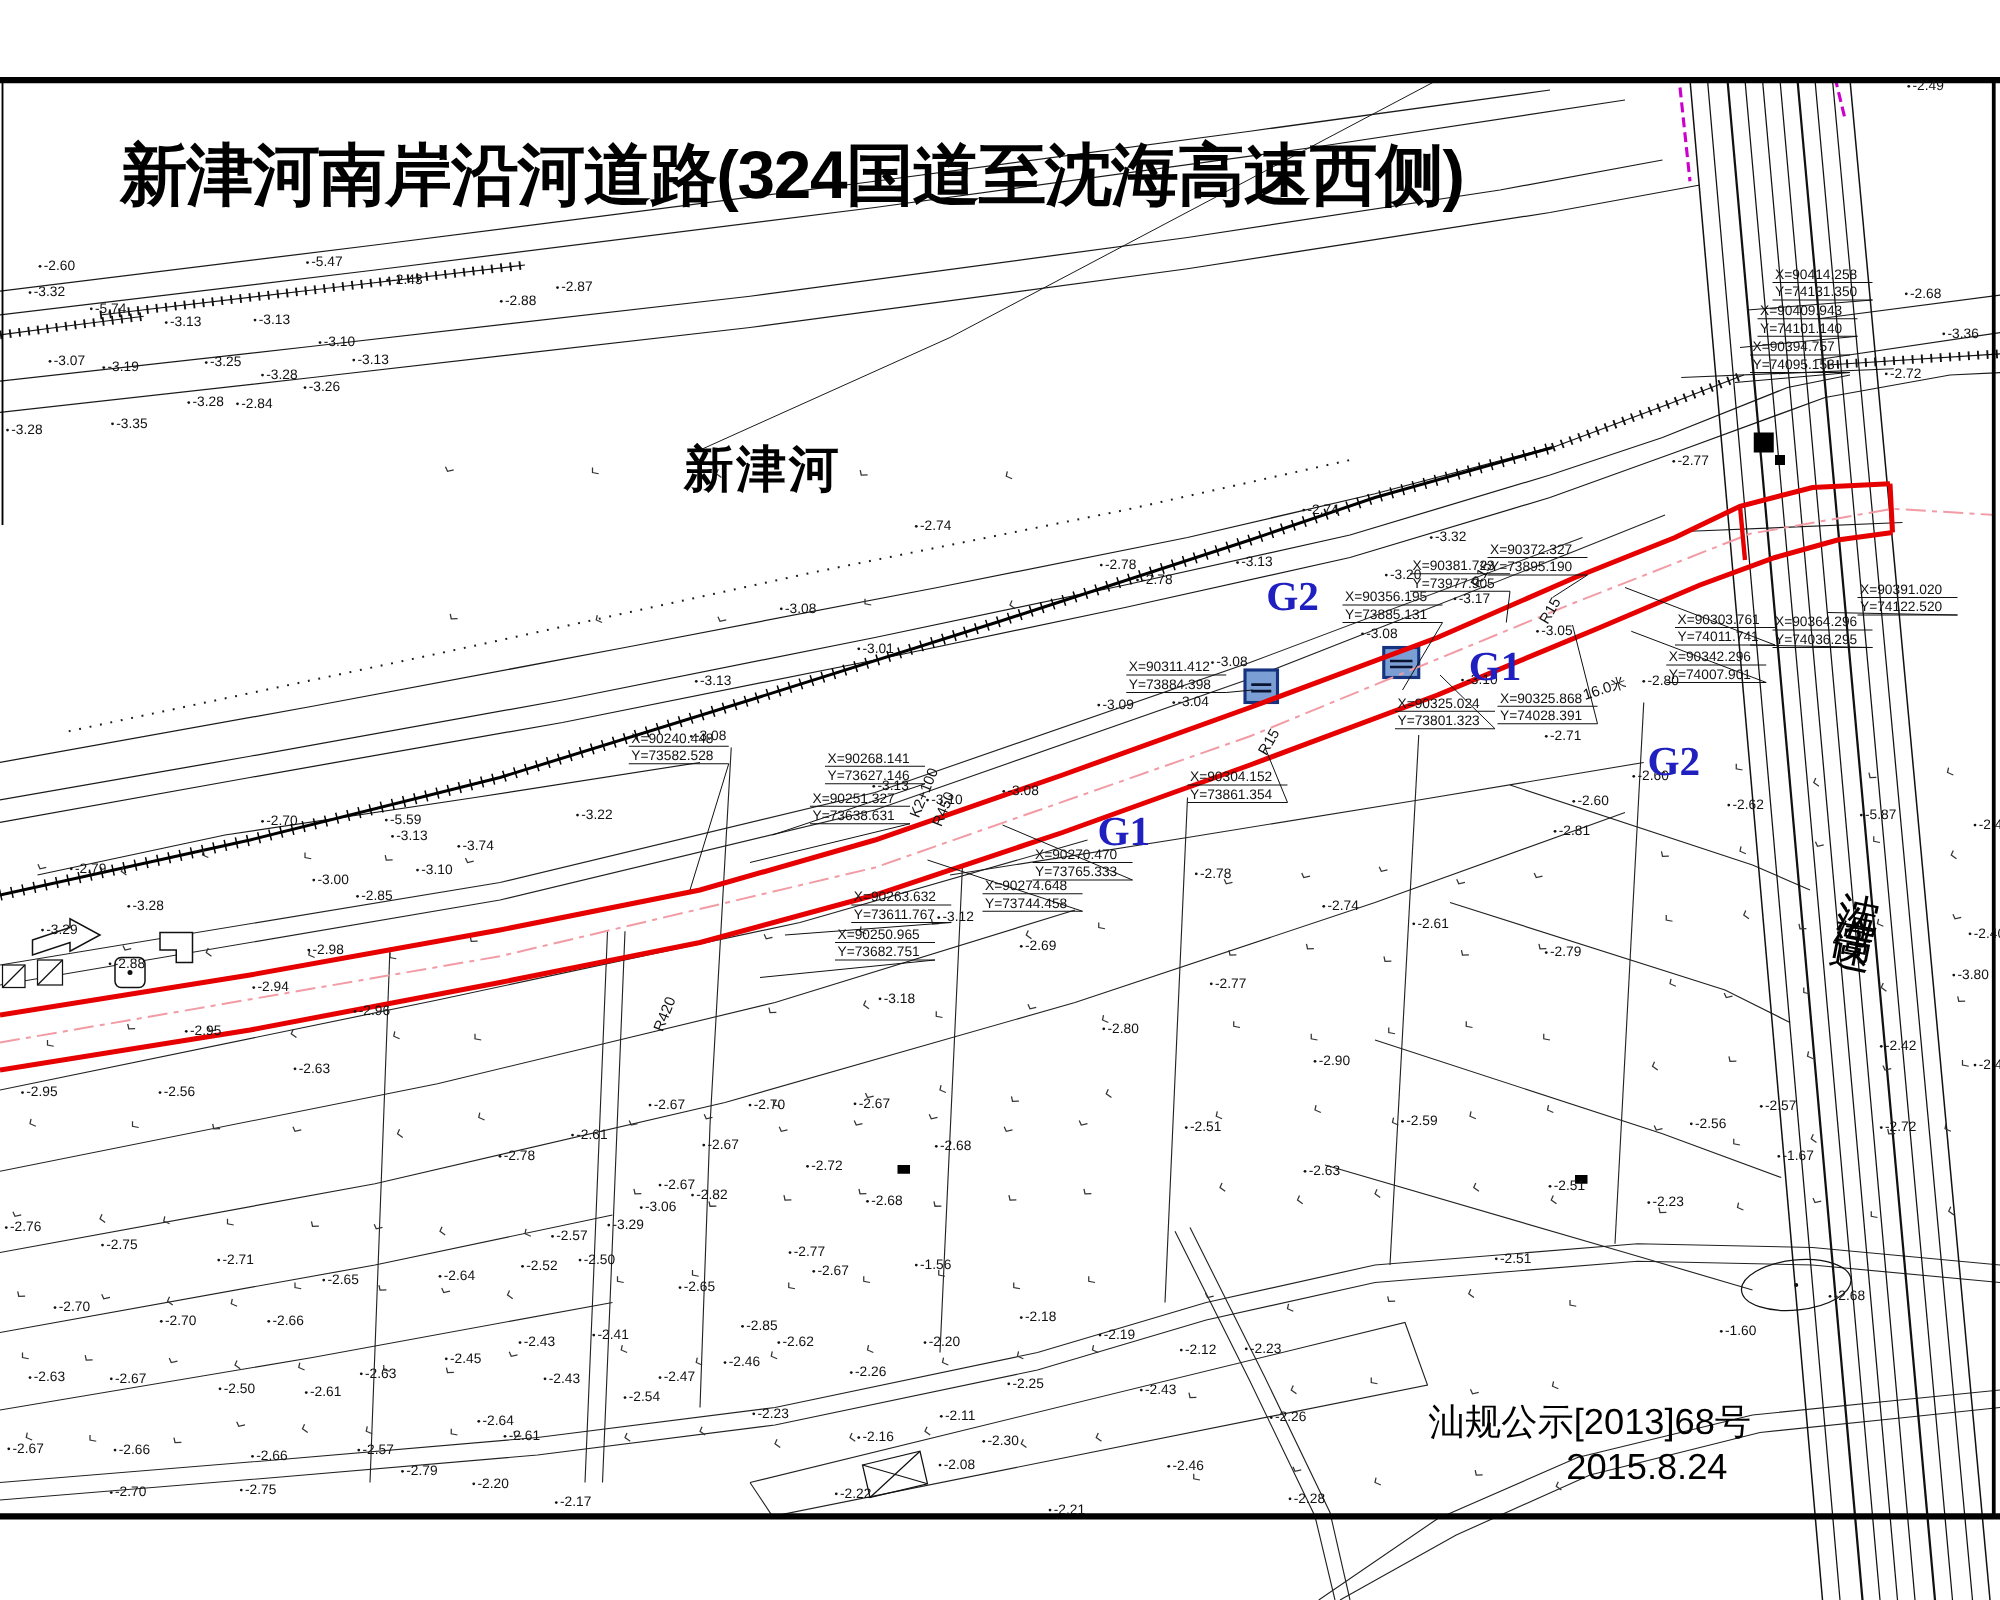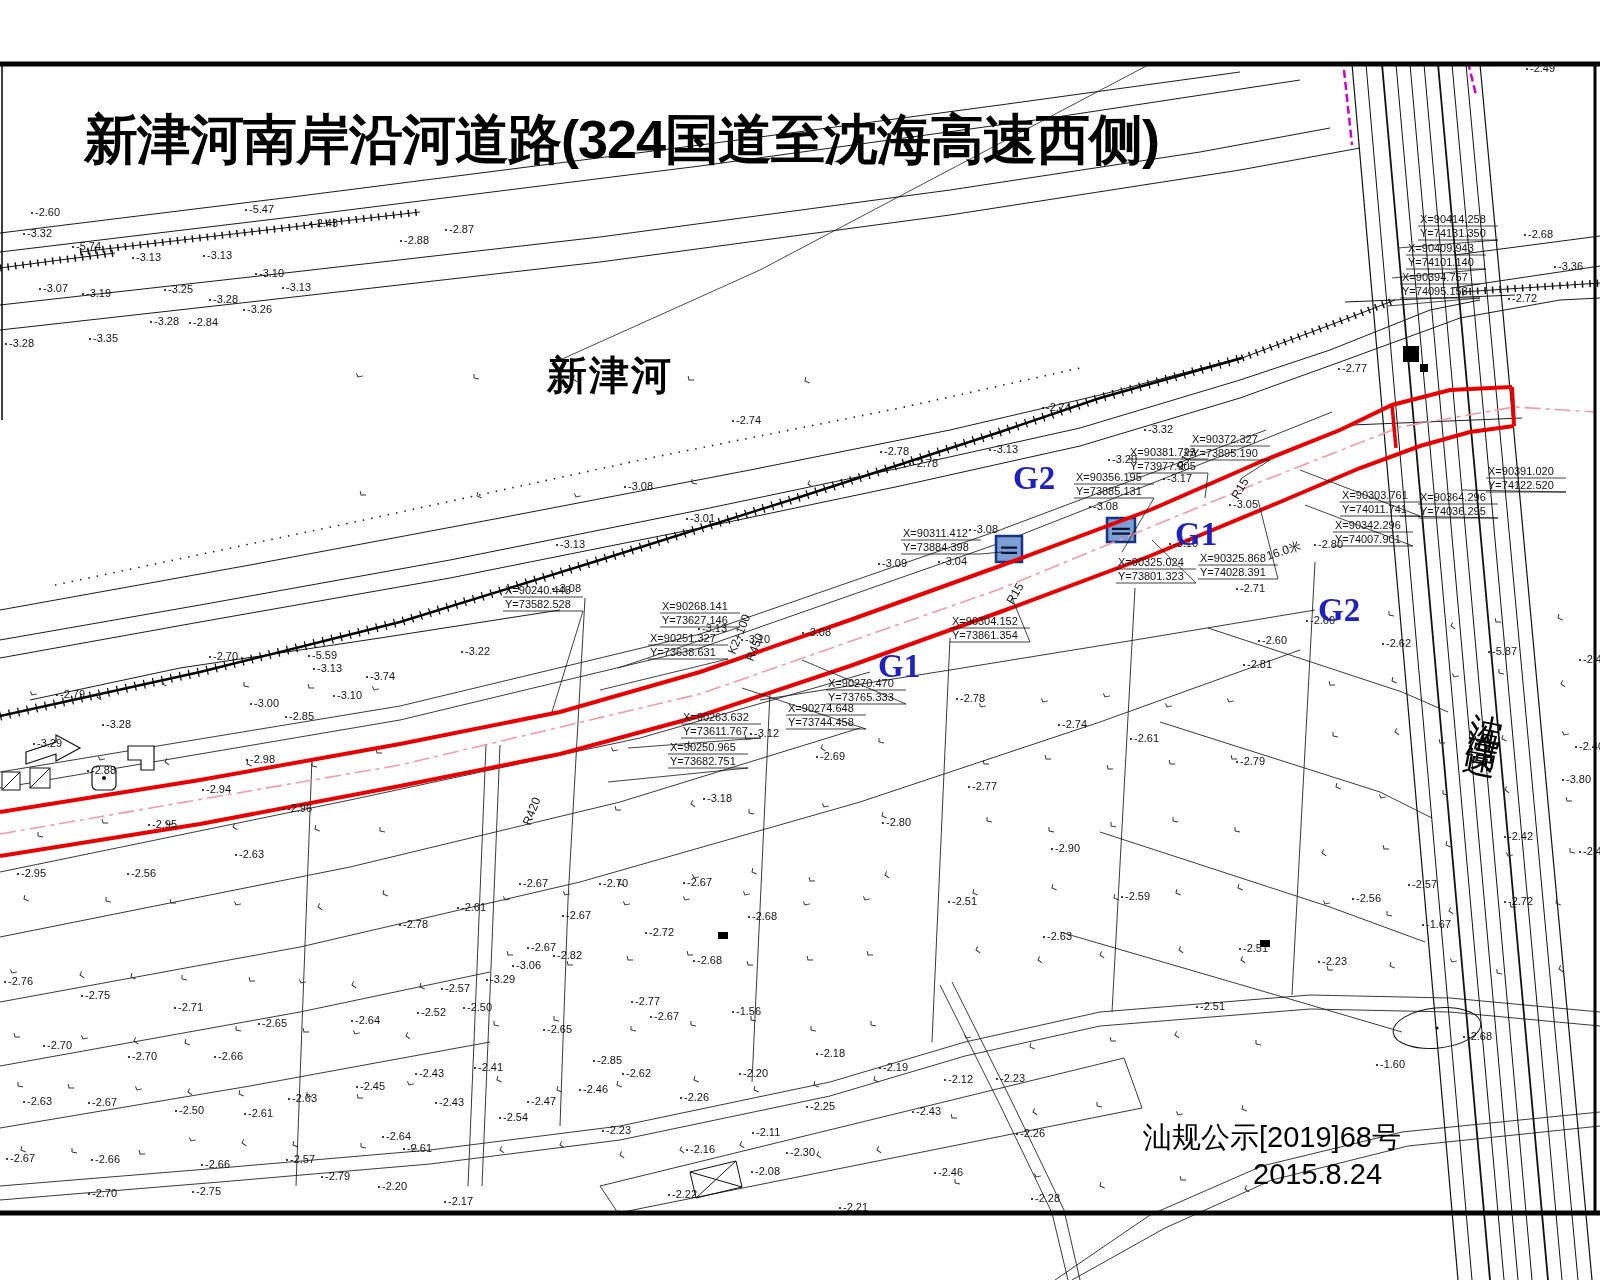--- a/index.html
+++ b/index.html
@@ -1,20 +1,20 @@
 <!DOCTYPE html>
 <html><head>
 <meta charset="utf-8">
 <style>
   html,body{margin:0;padding:0;background:#ffffff;}
   #stage{position:relative;width:1600px;height:1280px;background:#fff;overflow:hidden;
          font-family:"Liberation Sans",sans-serif;}
   #map-svg{position:absolute;left:0;top:0;}
   .ov{position:absolute;color:#000;white-space:nowrap;}
-  #title-line1{left:84px;top:104px;font-size:54px;font-weight:bold;letter-spacing:-1px;}
+  #title-line1{left:96px;top:104px;font-size:54px;font-weight:bold;letter-spacing:-1px;}
   #title-line2{left:86px;top:198px;font-size:54px;font-weight:bold;letter-spacing:-1px;}
   #river-label{left:547px;top:348px;font-size:40px;font-weight:bold;letter-spacing:2px;}
   #stamp-line1{left:1143px;top:1118px;font-size:29px;}
   #stamp-line2{left:1216px;top:1158px;font-size:29px;margin-left:37px;}
   #expressway-label{left:1468px;top:688px;font-size:34px;letter-spacing:10px;
       writing-mode:vertical-rl;text-orientation:upright;transform:rotate(11deg);}
   .glabel{position:absolute;font-family:"Liberation Serif",serif;font-weight:bold;
       font-size:33px;}
 </style>
 </head>
@@ -747,19 +747,19 @@
       <text x="530" y="826" font-size="12" fill="#111" font-family="&quot;Liberation Sans&quot;,sans-serif" transform="rotate(-68 530 826)">R420</text>
       <text x="1238" y="500" font-size="12" fill="#111" font-family="&quot;Liberation Sans&quot;,sans-serif" transform="rotate(-60 1238 500)">R15</text>
       <text x="1013" y="605" font-size="12" fill="#111" font-family="&quot;Liberation Sans&quot;,sans-serif" transform="rotate(-60 1013 605)">R15</text>
       <text x="1183" y="471" font-size="12" fill="#111" font-family="&quot;Liberation Sans&quot;,sans-serif" transform="rotate(-60 1183 471)">R15</text>
       <text x="1268" y="560" font-size="12" fill="#111" font-family="&quot;Liberation Sans&quot;,sans-serif" transform="rotate(-18 1268 560)">16.0米</text>
     </svg>
 
   <div id="title-line1" class="ov">新津河南岸沿河道路(324国道至沈海高速西侧)</div>
   <div id="river-label" class="ov">新津河</div>
   <div id="expressway-label" class="ov">沈海高速</div>
-  <div id="stamp-line1" class="ov">汕规公示[2019]68号</div>
+  <div id="stamp-line1" class="ov">汕规公示[2013]68号</div>
   <div id="stamp-line2" class="ov">2015.8.24</div>
 <div class="glabel" style="left: 1013px; top: 460px; color: rgb(32, 32, 192);">G2</div>
     <div class="glabel" style="left: 1175px; top: 516px; color: rgb(32, 32, 192);">G1</div>
     <div class="glabel" style="left: 878px; top: 648px; color: rgb(32, 32, 192);">G1</div>
     <div class="glabel" style="left: 1318px; top: 592px; color: rgb(32, 32, 192);">G2</div>
   </div>
 
 </body></html>

